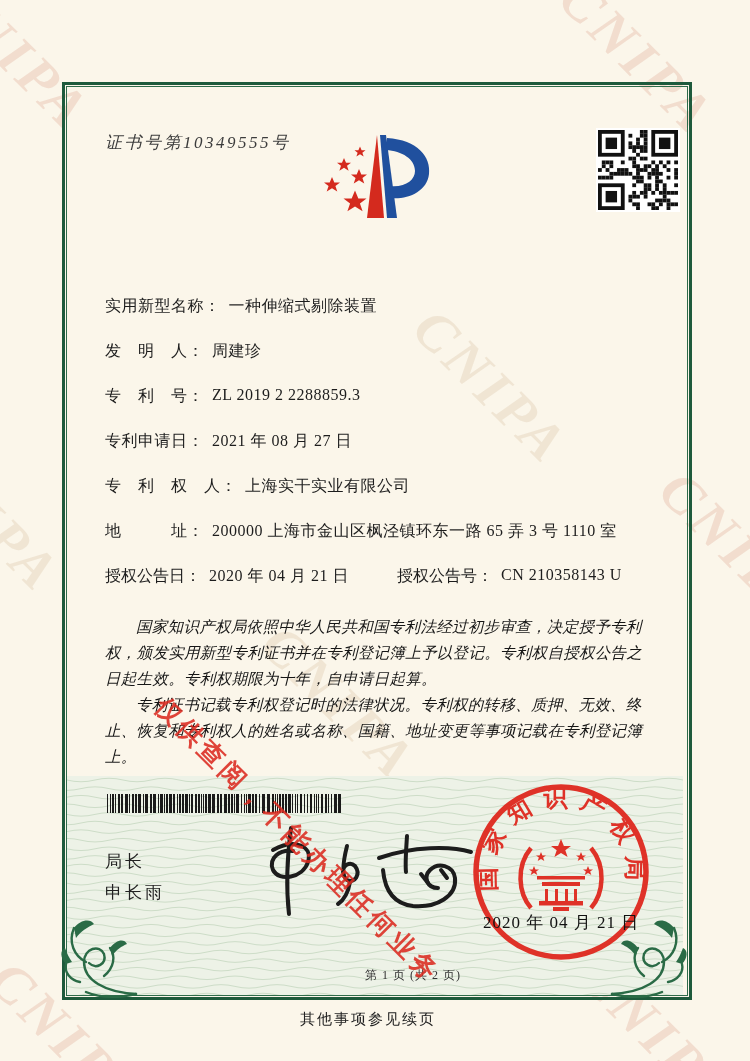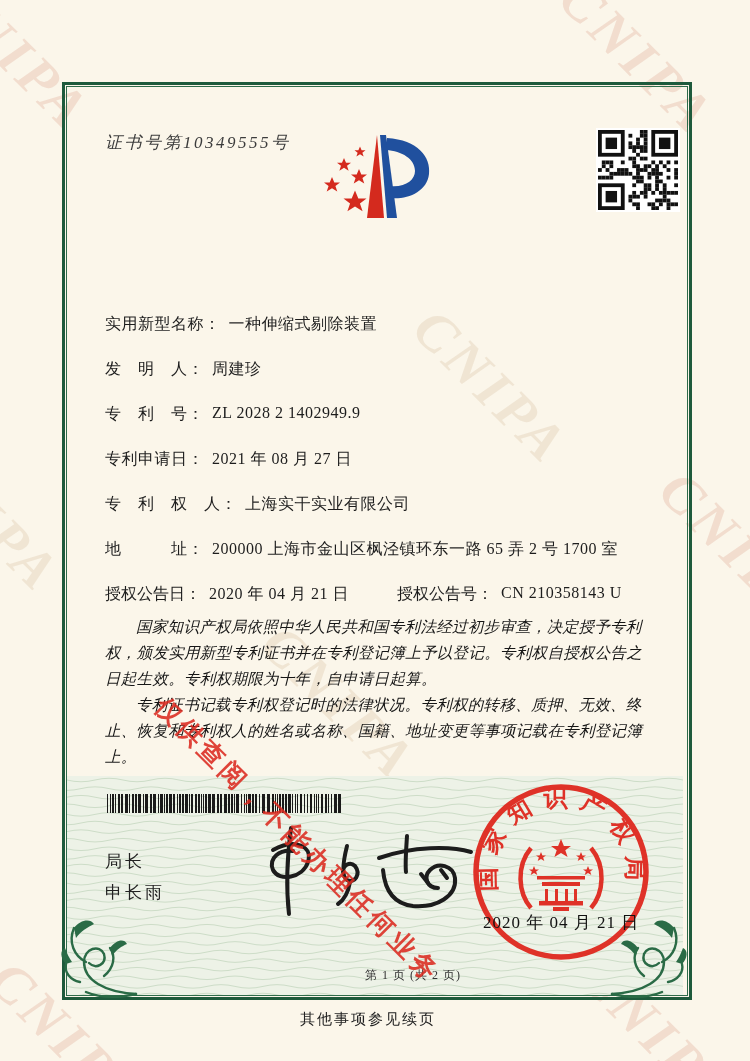--- a/index.html
+++ b/index.html
@@ -26,21 +26,21 @@
   .flourish.right{transform:scaleX(-1);}
 
   .cert-no{position:absolute;left:105px;top:131px;z-index:5;font-size:17px;letter-spacing:2.5px;color:#3c3c3c;font-style:italic;}
 
   .logo{position:absolute;left:315px;top:122px;z-index:5;}
   .qr{position:absolute;left:596px;top:128px;width:80px;height:80px;background:#fff;z-index:5;padding:2px;}
 
   .title{position:absolute;left:62px;top:229px;width:624px;text-align:center;z-index:5;
          font-size:39px;font-weight:bold;color:#151515;letter-spacing:9px;text-indent:9px;}
 
-  .fields{position:absolute;left:105px;top:314px;z-index:5;font-size:16px;color:#1d1d1d;}
+  .fields{position:absolute;left:105px;top:296px;z-index:5;font-size:16px;color:#1d1d1d;}
   .frow{height:45px;white-space:nowrap;}
   .flabel{display:inline-block;vertical-align:top;letter-spacing:0.5px;}
   .fvalue{display:inline-block;vertical-align:top;margin-left:8px;letter-spacing:0.5px;}
   .grant-right{display:inline-block;margin-left:48px;}
 
   .paras{position:absolute;left:105px;top:614px;width:546px;z-index:5;font-size:15.5px;
          line-height:26px;color:#161616;font-style:italic;}
   .paras p{margin:0;text-indent:2em;letter-spacing:0.3px;}
 
   .stamp-red{position:absolute;left:172px;top:690px;z-index:8;font-size:26px;font-weight:bold;
@@ -302,30 +302,30 @@
 
 
   <div class="fields">
     <div class="frow">
       <span class="flabel">实用新型名称：</span><span class="fvalue">一种伸缩式剔除装置</span>
     </div>
     <div class="frow">
       <span class="flabel">发　明　人：</span><span class="fvalue">周建珍</span>
     </div>
     <div class="frow">
-      <span class="flabel">专　利　号：</span><span class="fvalue">ZL 2028 2 1402949.9</span>
+      <span class="flabel">专　利　号：</span><span class="fvalue">ZL 2019 2 2288859.3</span>
     </div>
     <div class="frow">
       <span class="flabel">专利申请日：</span><span class="fvalue">2021 年 08 月 27 日</span>
     </div>
     <div class="frow">
       <span class="flabel">专　利　权　人：</span><span class="fvalue">上海实干实业有限公司</span>
     </div>
     <div class="frow">
-      <span class="flabel">地　　　址：</span><span class="fvalue">200000 上海市金山区枫泾镇环东一路 65 弄 2 号 1700 室</span>
+      <span class="flabel">地　　　址：</span><span class="fvalue">200000 上海市金山区枫泾镇环东一路 65 弄 3 号 1110 室</span>
     </div>
     <div class="frow">
       <span>授权公告日：</span><span class="fvalue">2020 年 04 月 21 日</span><span class="grant-right"><span>授权公告号：</span><span class="fvalue">CN 210358143 U</span></span>
     </div>
   </div>
 
   <div class="paras">
     <p>国家知识产权局依照中华人民共和国专利法经过初步审查，决定授予专利权，颁发实用新型专利证书并在专利登记簿上予以登记。专利权自授权公告之日起生效。专利权期限为十年，自申请日起算。</p>
     <p>专利证书记载专利权登记时的法律状况。专利权的转移、质押、无效、终止、恢复和专利权人的姓名或名称、国籍、地址变更等事项记载在专利登记簿上。</p>
   </div>

